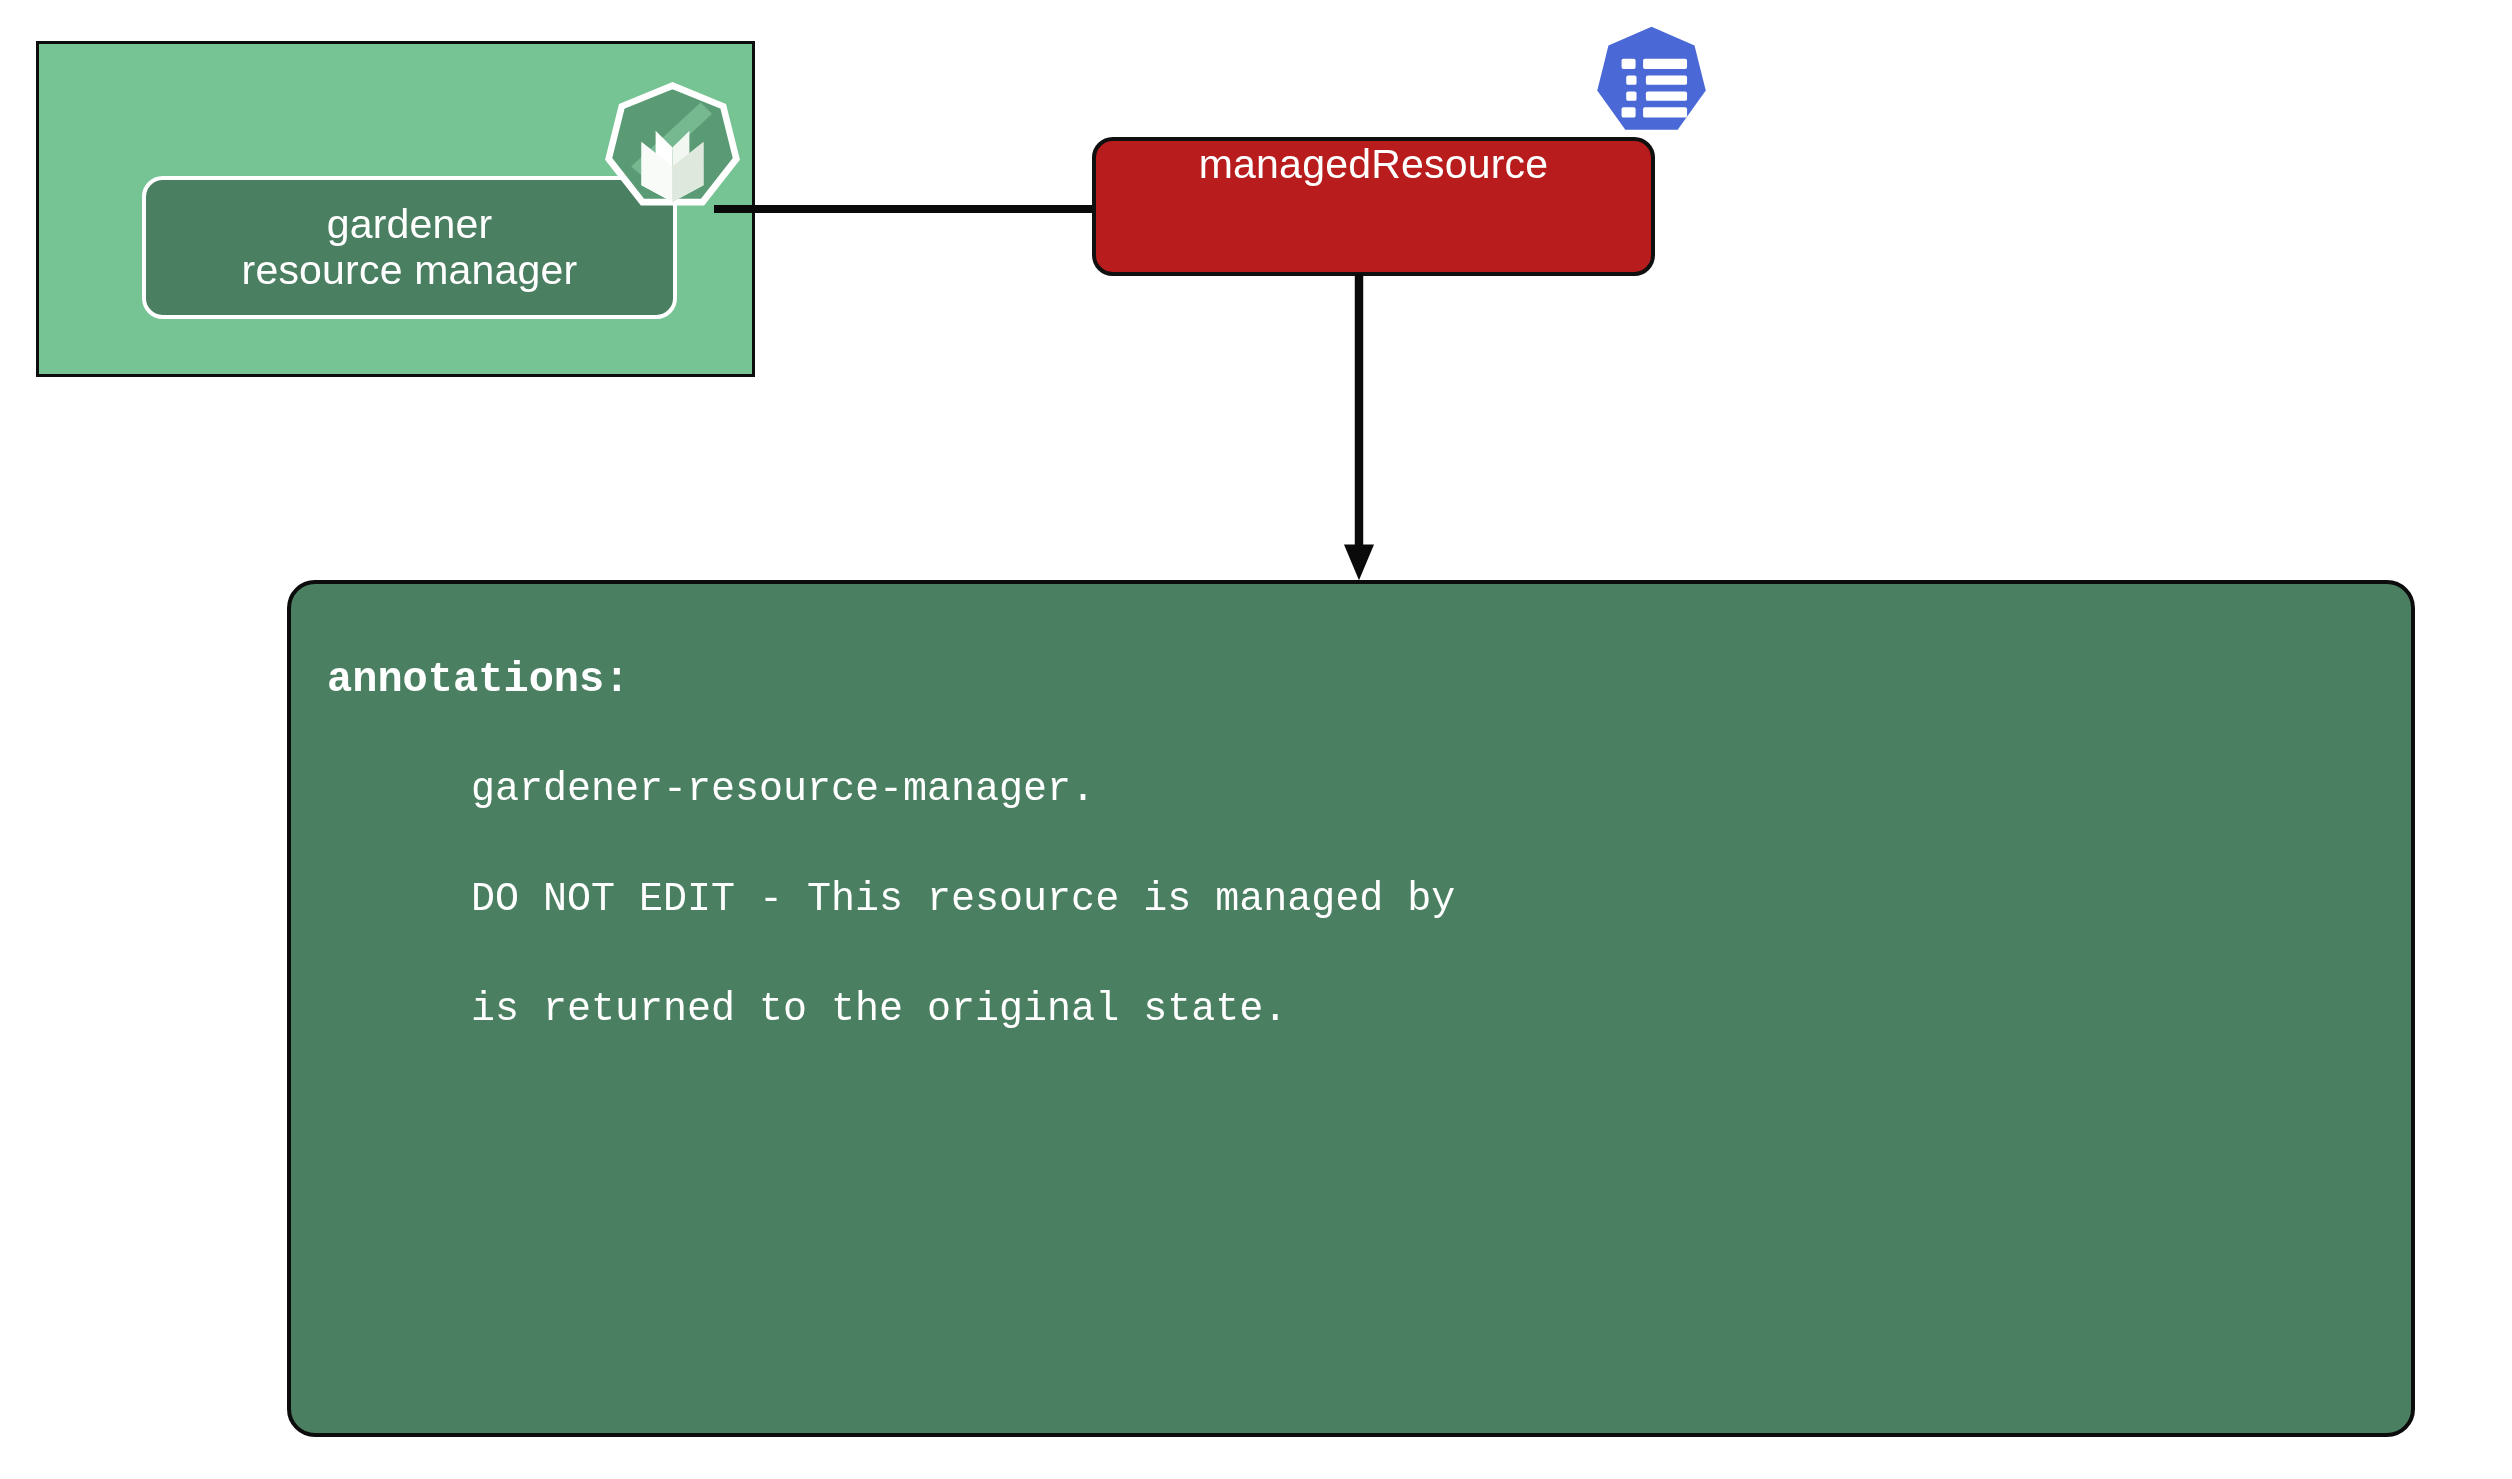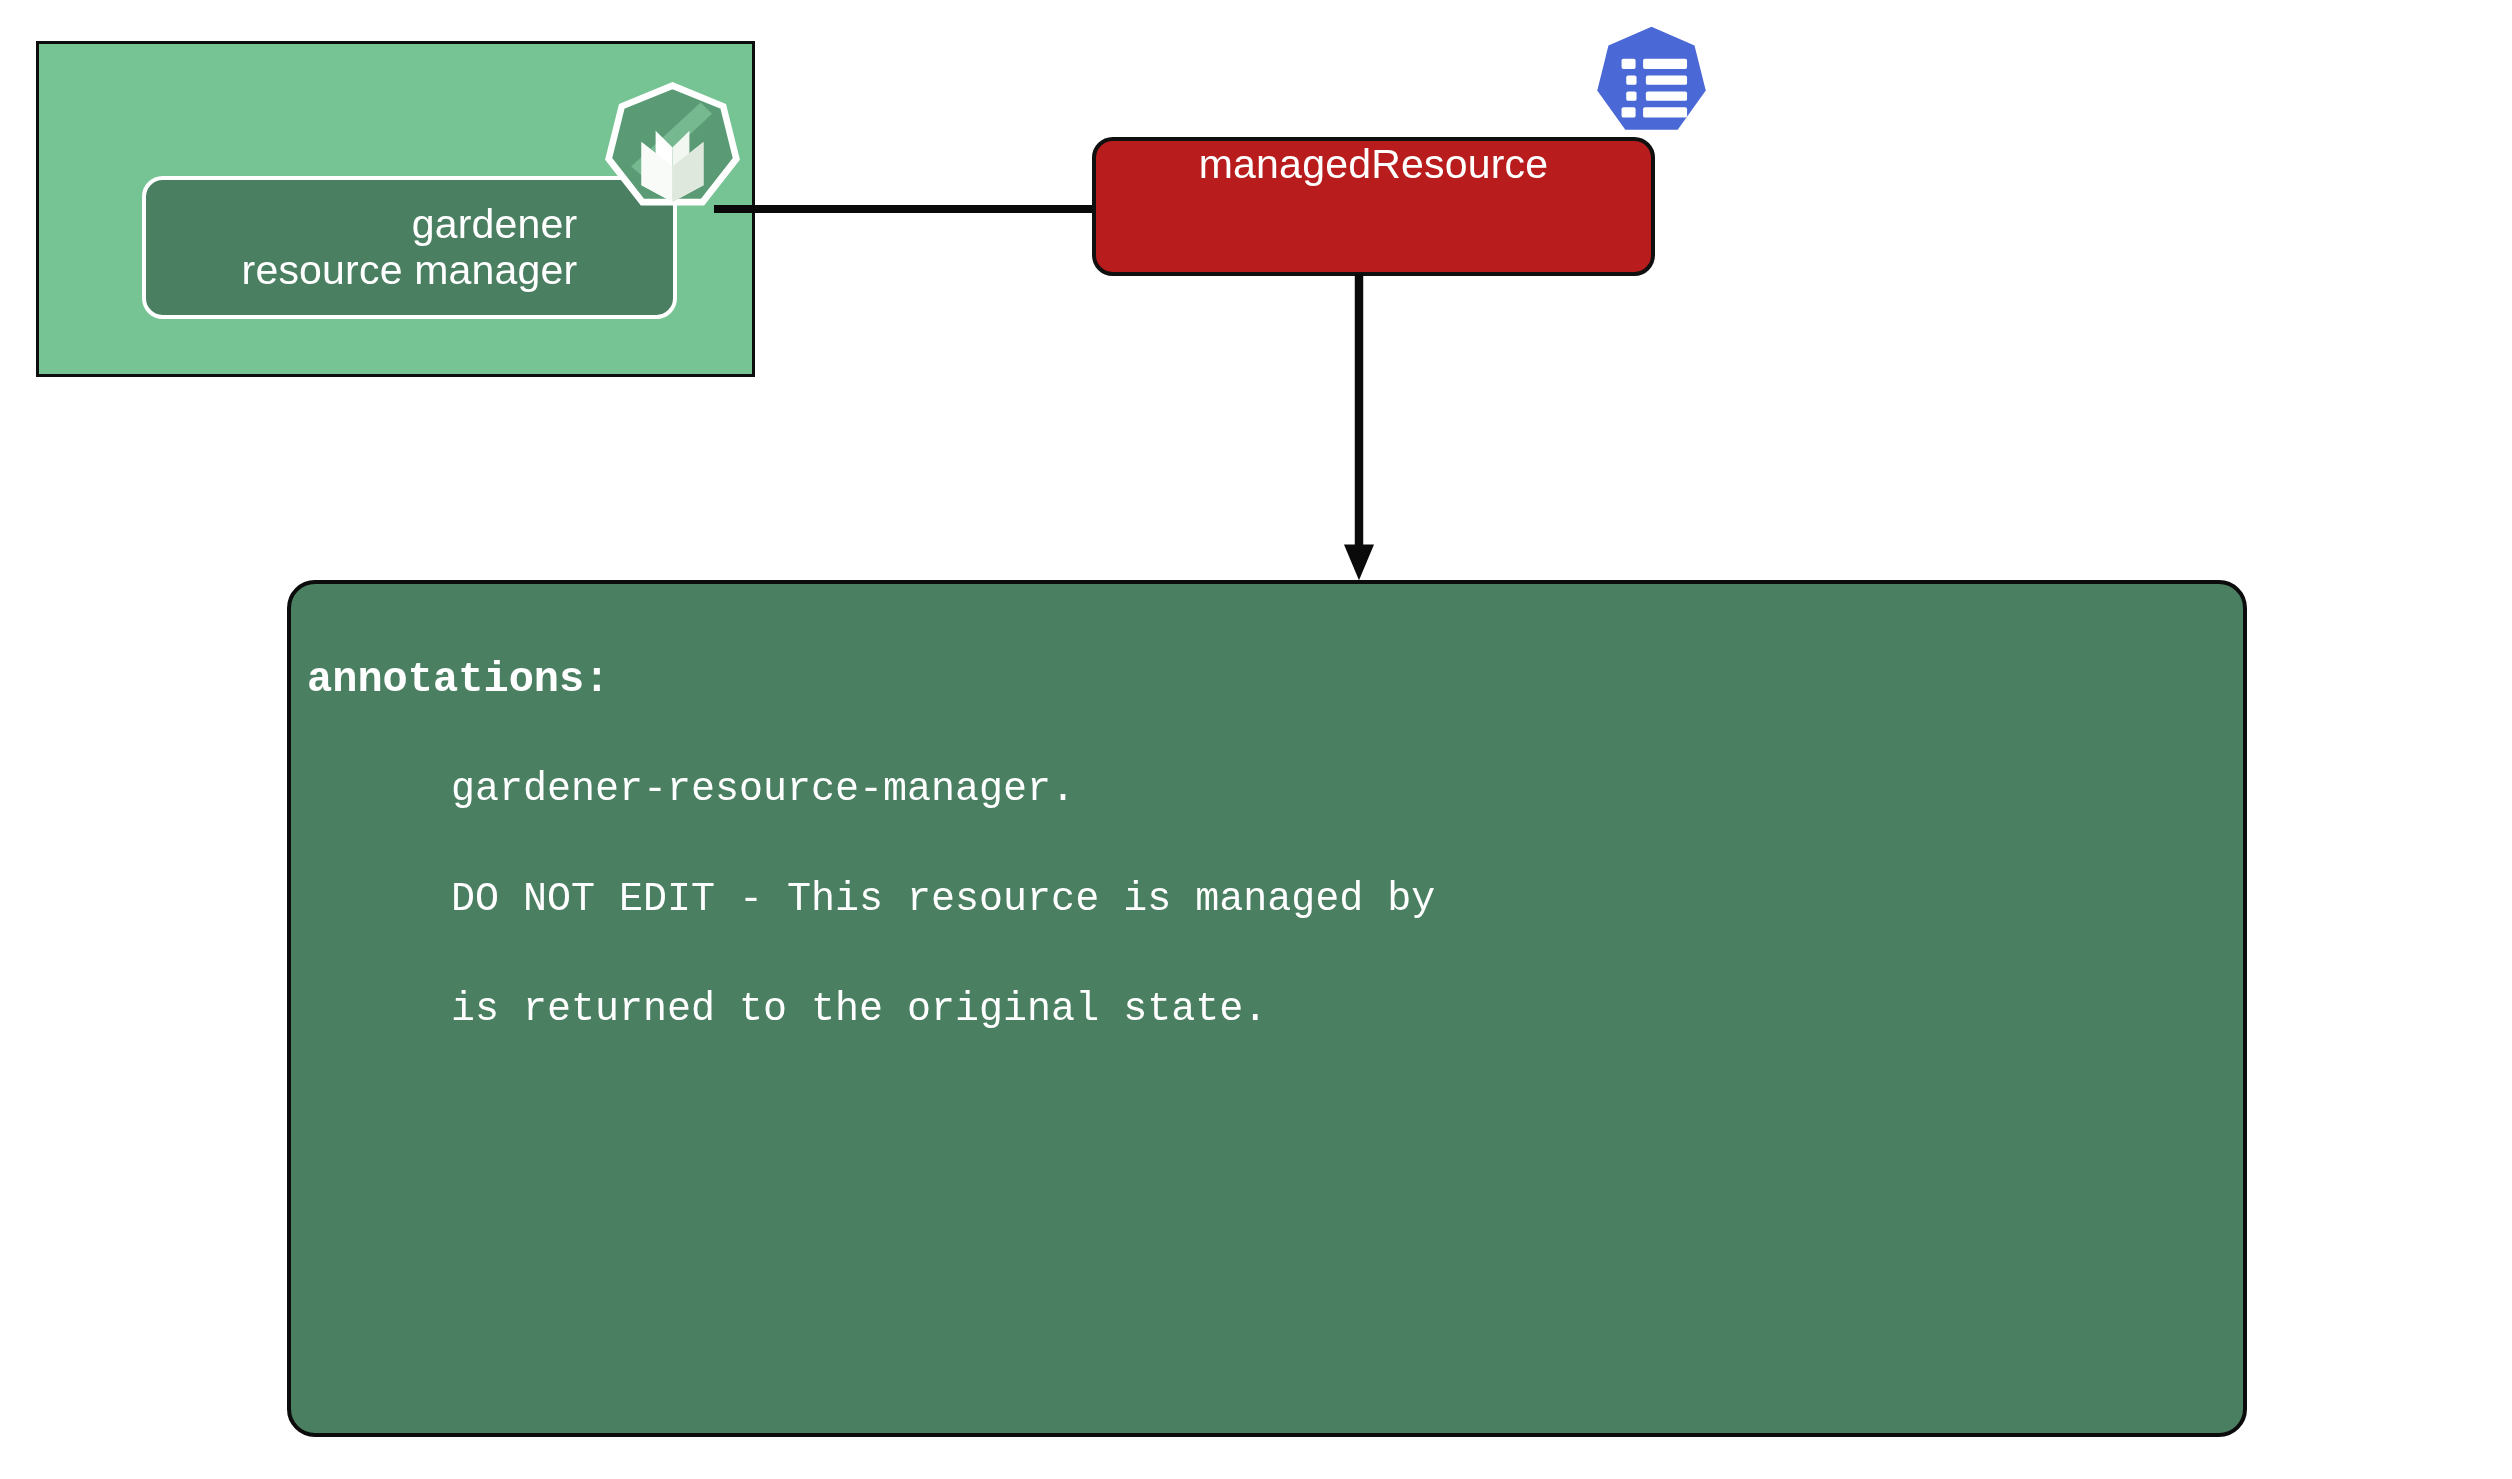--- a/index.html
+++ b/index.html
@@ -44,21 +44,21 @@
     box-sizing: border-box;
     display: flex;
     align-items: center;
     justify-content: center;
   }
   #grm-node .node-label {
     color: #ffffff;
     font-family: "Liberation Sans", sans-serif;
     font-size: 41px;
     line-height: 1.12;
-    text-align: right;
+    text-align: center;
     white-space: pre-line;
     letter-spacing: 0.2px;
   }
 
   
   #gardener-logo {
     position: absolute;
     left: 564px;
     top: 36px;
     width: 139px;
@@ -113,27 +113,27 @@
     width: 34px;
     height: 310px;
     pointer-events: none;
   }
 
   
   #annotations-box {
     position: absolute;
     left: 287px;
     top: 580px;
-    width: 1960px;
+    width: 2128px;
     height: 857px;
     background: #4a7f61;
     border: 4.7px solid #0c0c0c;
     border-radius: 28px;
     box-sizing: border-box;
-    padding: 41px 53px 38px 16px;
+    padding: 41px 53px 38px 36px;
   }
   .yaml-line {
     color: #ffffff;
     font-family: "Liberation Mono", "DejaVu Sans Mono", monospace;
     font-size: 40px;
     line-height: 110px;
     white-space: pre;
     letter-spacing: 0px;
   }
   .yaml-line.bold {

